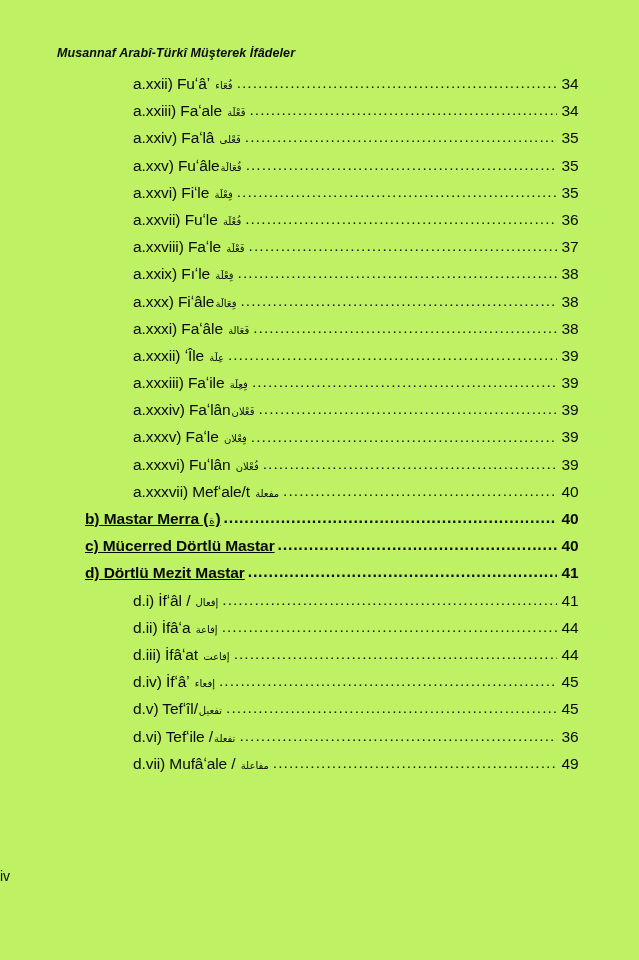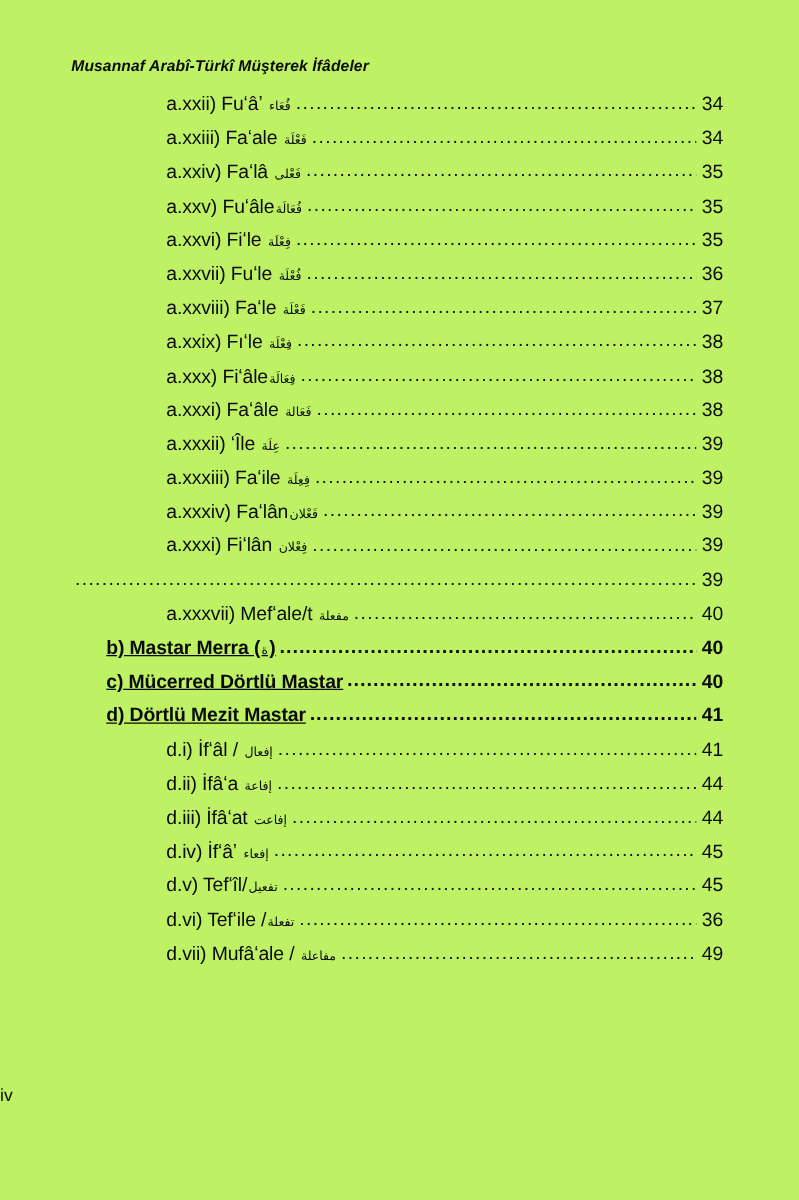--- a/index.html
+++ b/index.html
@@ -185,25 +185,26 @@
         <div class="entry lvl-a"><span class="label">a.xxxiii) Faʻile </span><span class="arabic">فِعِلَة</span></div>
         <div class="leader"></div>
         <div class="pagenum">39</div>
       </div>
       <div class="toc-row">
         <div class="entry lvl-a"><span class="label">a.xxxiv) Faʻlân</span><span class="arabic">فَعْلان</span></div>
         <div class="leader"></div>
         <div class="pagenum">39</div>
       </div>
       <div class="toc-row">
-        <div class="entry lvl-a"><span class="label">a.xxxi) Fiʻlân </span><span class="arabic">فِعْلان</span></div>
-        <div class="leader"></div>
-        <div class="pagenum">39</div>
-      </div>
-      <div class="toc-row">
+        <div class="entry lvl-a"><span class="label">a.xxxv) Faʻle </span><span class="arabic">فِعْلان</span></div>
+        <div class="leader"></div>
+        <div class="pagenum">39</div>
+      </div>
+      <div class="toc-row">
+        <div class="entry lvl-a"><span class="label">a.xxxvi) Fuʻlân </span><span class="arabic">فُعْلان</span></div>
         <div class="leader"></div>
         <div class="pagenum">39</div>
       </div>
       <div class="toc-row">
         <div class="entry lvl-a"><span class="label">a.xxxvii) Mefʻale/t </span><span class="arabic">مفعلة</span></div>
         <div class="leader"></div>
         <div class="pagenum">40</div>
       </div>
       <div class="toc-row bold">
         <div class="entry lvl-b"><span class="label">b) Mastar Merra (</span><span class="arabic">ة</span><span class="label">)</span></div>

